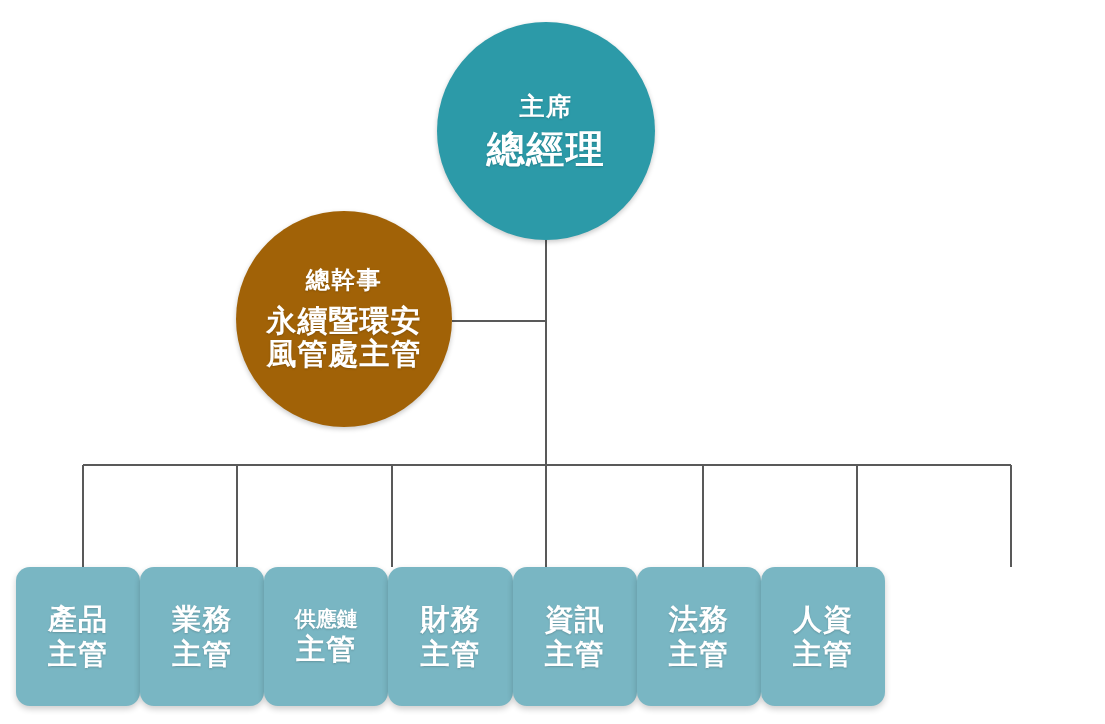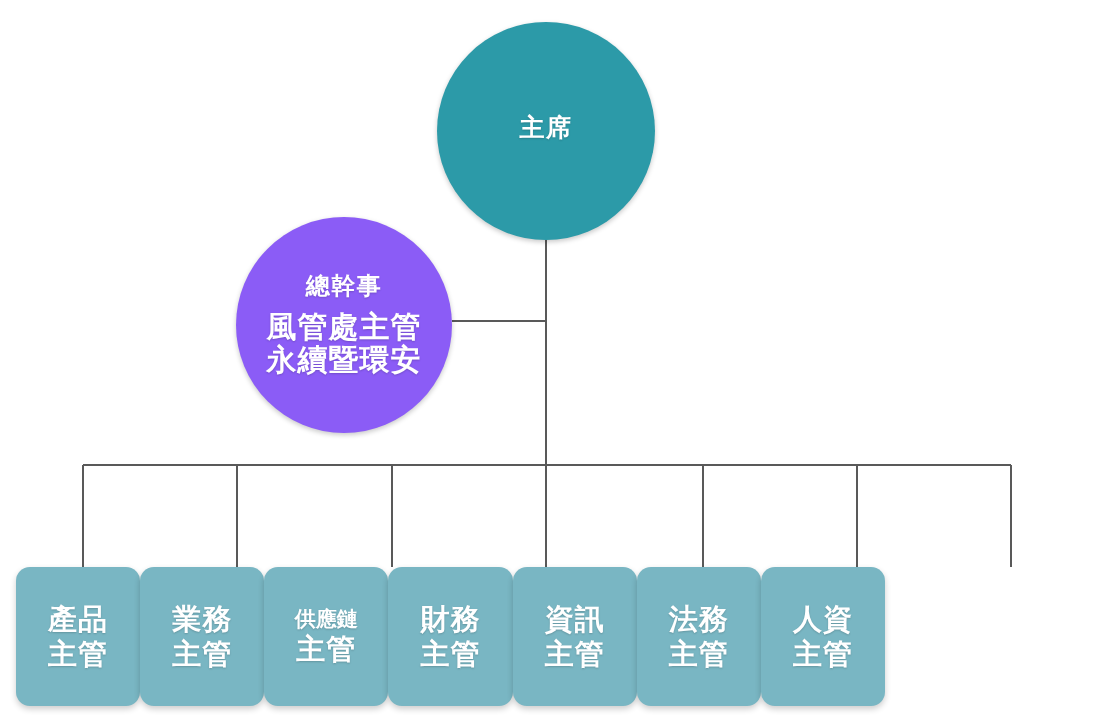--- a/index.html
+++ b/index.html
@@ -42,24 +42,24 @@
   }
   .node-circle.chairman {
     left: 437px;
     top: 22px;
     width: 218px;
     height: 218px;
     background: #2c9aa8;
   }
   .node-circle.secretary {
     left: 236px;
-    top: 217px;
+    top: 211px;
     width: 216px;
     height: 216px;
-    background: #8b5cf6;
+    background: #a16207;
   }
   .role-small {
     font-size: 25px;
     font-weight: bold;
     letter-spacing: 1.5px;
     text-shadow: 0 1px 2px rgba(0,0,0,0.18);
   }
   .role-large {
     font-size: 33px;
     font-weight: bold;
@@ -125,26 +125,27 @@
       <line x1="237" y1="465" x2="237" y2="567"></line>
       <line x1="392" y1="465" x2="392" y2="567"></line>
       <line x1="703" y1="465" x2="703" y2="567"></line>
       <line x1="857" y1="465" x2="857" y2="567"></line>
       <line x1="1011" y1="465" x2="1011" y2="567"></line>
     </g>
   </svg>
 
   <div class="node-circle chairman">
     <div class="role-small">主席</div>
+    <div class="role-large">總經理</div>
   </div>
 
   <div class="node-circle secretary">
     <div class="role-small">總幹事</div>
+    <div class="role-large">永續暨環安</div>
     <div class="role-large">風管處主管</div>
-    <div class="role-large">永續暨環安</div>
   </div>
 
   <div id="box-row">
 
     <div class="node-box">
       <div class="box-line">產品</div>
       <div class="box-line">主管</div>
     </div>
 
     <div class="node-box">

